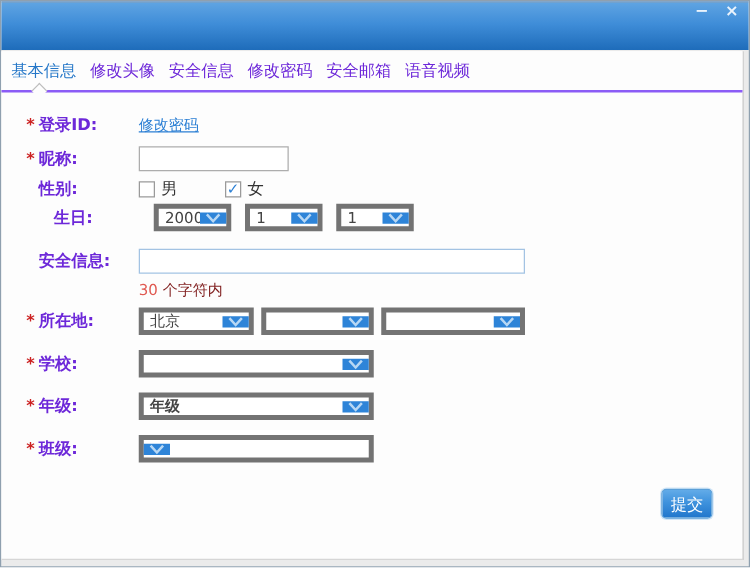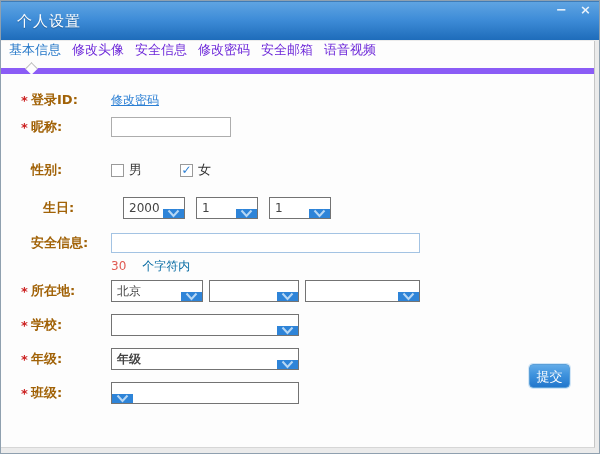--- a/index.html
+++ b/index.html
@@ -30,94 +30,93 @@
     width:17px; height:15px; text-align:center; line-height:14px;
     color:#eaf3fc; font-size:13px; font-weight:bold; cursor:pointer;
   }
   
   .content {
     position:absolute; left:0; top:40px; width:594px; height:407px;
     background:#fdfdfd; border-right:1px solid #c6c6c6; border-bottom:1px solid #d6d6d6;
   }
   
   .tabbar {
-    position:relative; height:33px; display:flex; 
-    padding-left:8px; border-bottom:6px solid #8b5cf6; background:#fdfdfd;
+    position:relative; height:33px; display:flex; align-items:center;
+    padding-left:8px; border-bottom:2px solid #8b5cf6; background:#fdfdfd;
   }
   .tab { font-size:13px; color:#6d28d9; margin-right:11px; cursor:pointer; white-space:nowrap; }
   .tab.active { color:#2577c8; }
   .notch {
     position:absolute; left:26px; bottom:-5px; width:9px; height:9px;
     background:#fdfdfd; border-top:1px solid #bcbcbc; border-left:1px solid #bcbcbc;
     transform:rotate(45deg);
   }
   
   .form { padding-top:15px; }
   .row { display:flex; align-items:center; padding-left:20px; min-height:22px; }
   .req { width:10px; color:#cc2222; font-size:13px; font-weight:bold; flex:none; }
-  .lbl { width:80px; font-size:13px; color:#a16207; font-weight:bold; flex:none; }
+  .lbl { width:80px; font-size:13px; color:#6d28d9; font-weight:bold; flex:none; }
   .val { width:78px; font-size:12px; color:#666; }
   .link { font-size:12px; color:#2b7fd4; text-decoration:underline; cursor:pointer; }
   .txt {
     height:20px; border:1px solid #adadad; background:#fff;
     font-size:12px; color:#333; padding:0 4px; outline:none;
     font-family:"DejaVu Sans","Liberation Sans",sans-serif;
   }
   .txt.nickname { width:120px; }
   .txt.signature { width:309px; border-color:#a3c3e3; }
   
   .cbx {
     width:13px; height:13px; border:1px solid #9a9a9a; background:#fff;
     display:inline-flex; align-items:center; justify-content:center;
     cursor:pointer; flex:none;
   }
   .cbx .check { color:#2b7fd4; font-size:12px; font-weight:bold; line-height:1; margin-top:-1px; }
   .cbx-lbl { font-size:13px; color:#333; margin-left:5px; }
   .gap38 { margin-left:38px; }
   
   .combo {
-    display:inline-flex; align-items:flex-end; height:22px;
-    border:1px solid #737373; background:#fff; cursor:pointer; flex:none;
+    display:inline-flex; align-items:center; height:22px;
+    border:4px solid #737373; background:#fff; cursor:pointer; flex:none;
   }
   .combo .cval {
     flex:1; font-size:12px; color:#444; line-height:20px;
     padding:0 5px; overflow:hidden; white-space:nowrap;
   }
   .combo .cbtn {
     width:21px; flex:none; background:#2e84d8;
     display:flex; align-items:center; justify-content:center;
   }
   .w62 { width:62px; } .w92 { width:92px; } .w90 { width:90px; }
   .w115 { width:115px; } .w188 { width:188px;font-weight:bold; }
   .mr11 { margin-right:11px; } .mr6 { margin-right:6px;gap:34px; }
   .hint { padding-left:110px; font-size:12px; margin-top:4px; height:16px; }
-  .hint .num { color:#e05a52; margin-right:16px; }
-  .hint .txt-g { color:#0369a1; }
-  
-  .r1 { margin-top:0; }  .r2 { margin-top:5px; } .r3 { margin-top:21px; }
-  .r4 { margin-top:16px;padding-left:32px; } .r5 { margin-top:13px; }
+  .hint .num { color:#e05a52; margin-right:4px; }
+  .hint .txt-g { color:#7f1d1d; }
+  
+  .r1 { margin-top:0; }  .r2 { margin-top:5px; } .r3 { margin-top:2px; }
+  .r4 { margin-top:1px;padding-left:32px; } .r5 { margin-top:13px; }
   .r6 { margin-top:6px; } .r7 { margin-top:12px; }
   .r8 { margin-top:12px; } .r9 { margin-top:12px; }
   
   .submit {
-    position:absolute; right:24px; bottom:59px; width:41px; height:24px;
+    position:absolute; right:24px; bottom:32px; width:41px; height:24px;
     background:linear-gradient(180deg,#62abe8 0%,#3e92dd 45%,#2277cc 100%);
     border:1px solid #5a9fd8; border-radius:4px;
     color:#fff; font-size:13px; line-height:21px; text-align:center; cursor:pointer;
     font-family:Liberation Sans, sans-serif;
     box-shadow:0 0 0 1px #d2e6f7;
   }
 </style>
 </head>
 <body>
 
 <div class="window">
 
   <div class="titlebar">
-    <span class="title">个人设置</span>
     <div class="winbtns">
       <span class="winbtn">−</span>
       <span class="winbtn">×</span>
     </div>
   </div>
 
   <div class="content">
 
     <div class="tabbar">
       <span class="tab active">基本信息</span>

